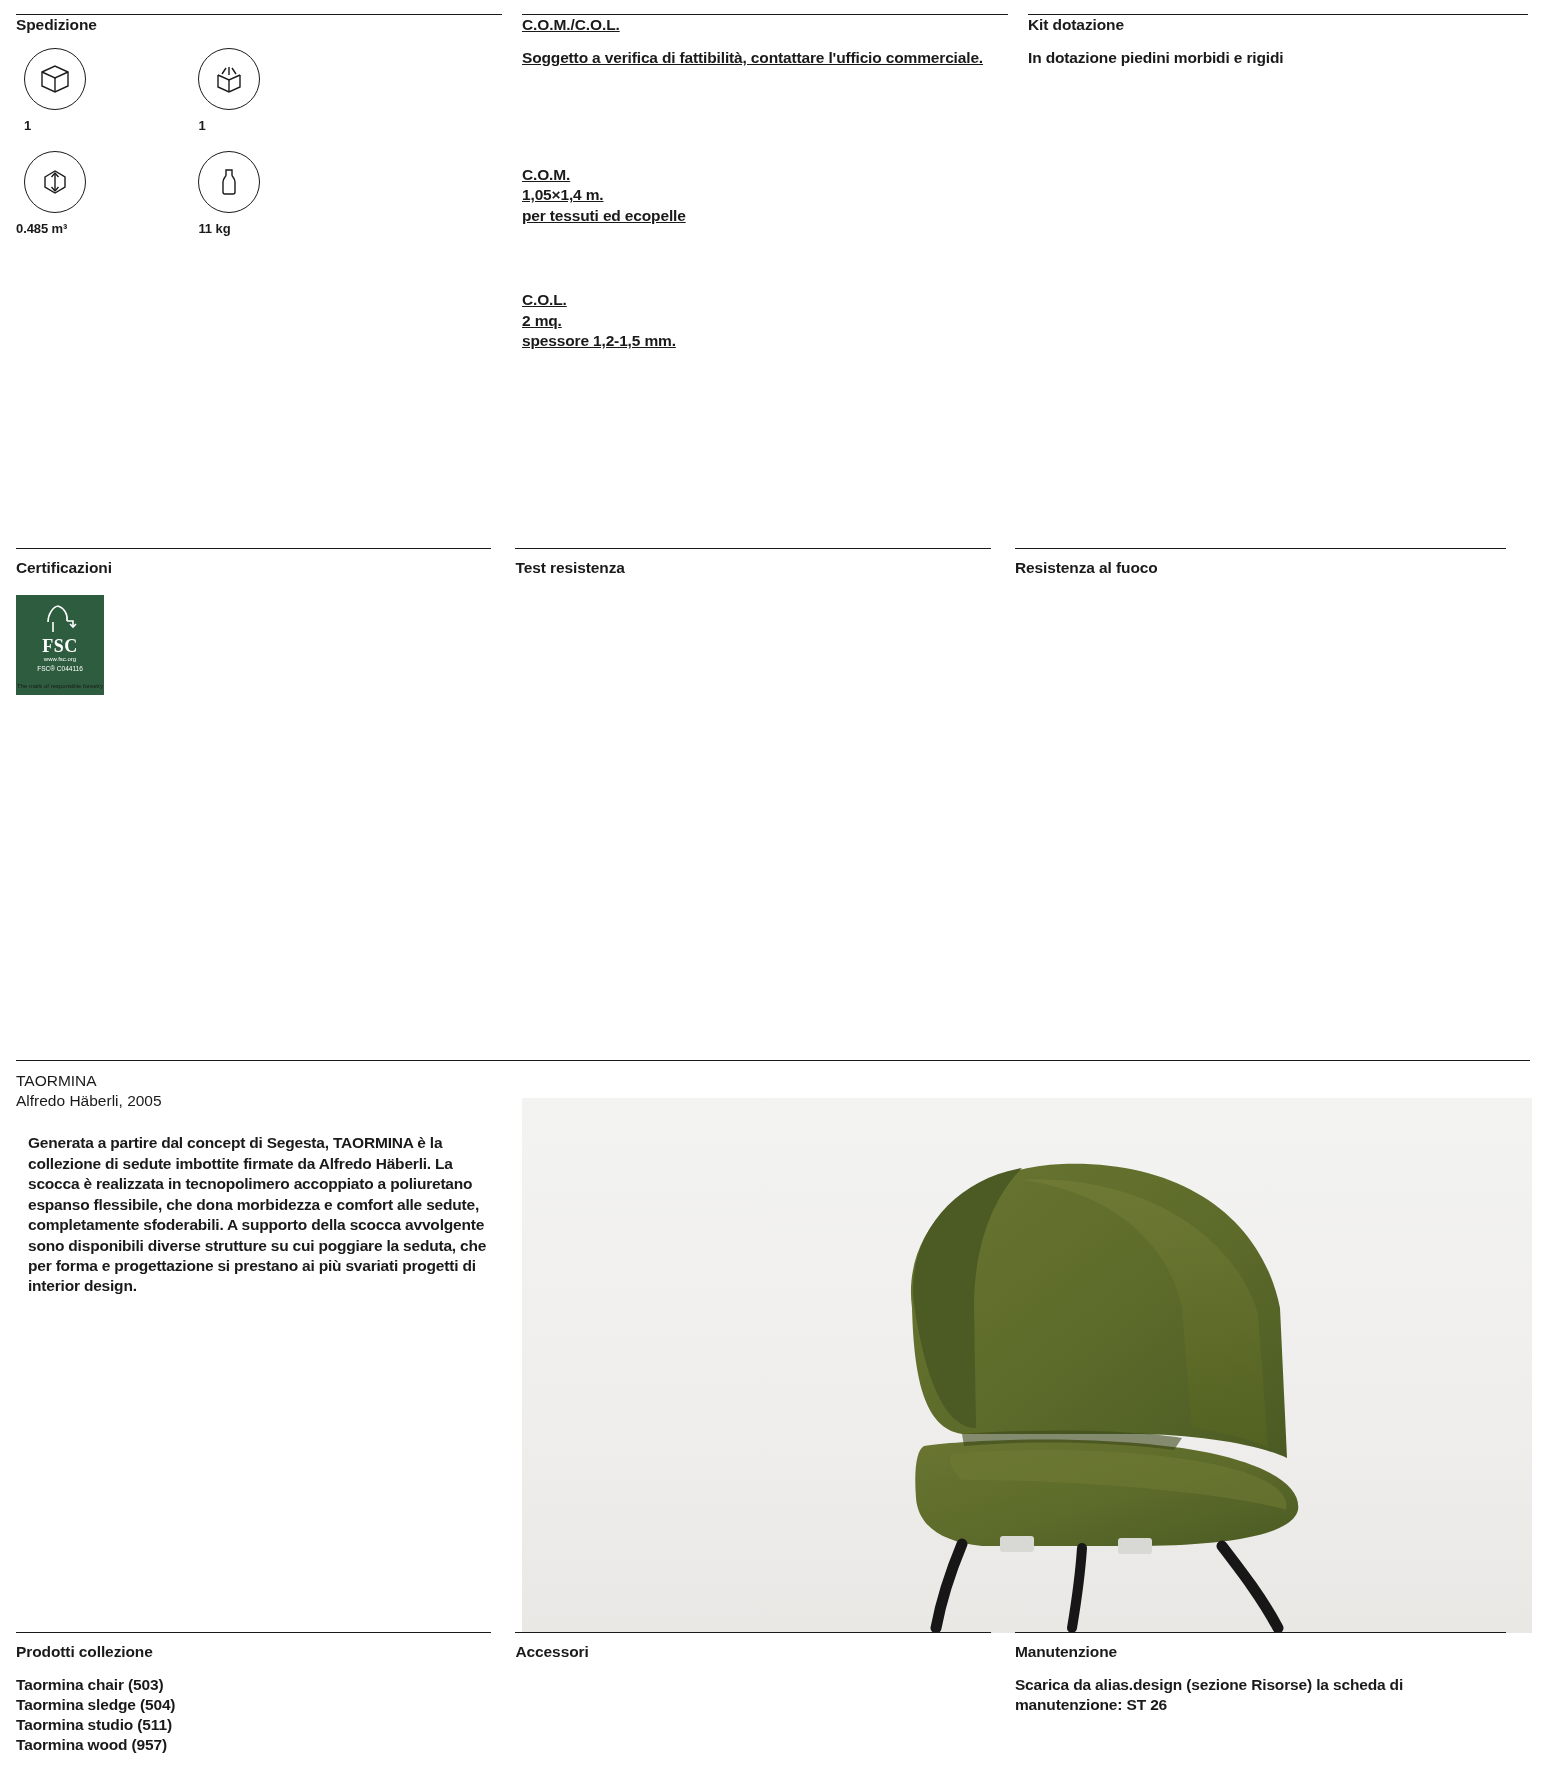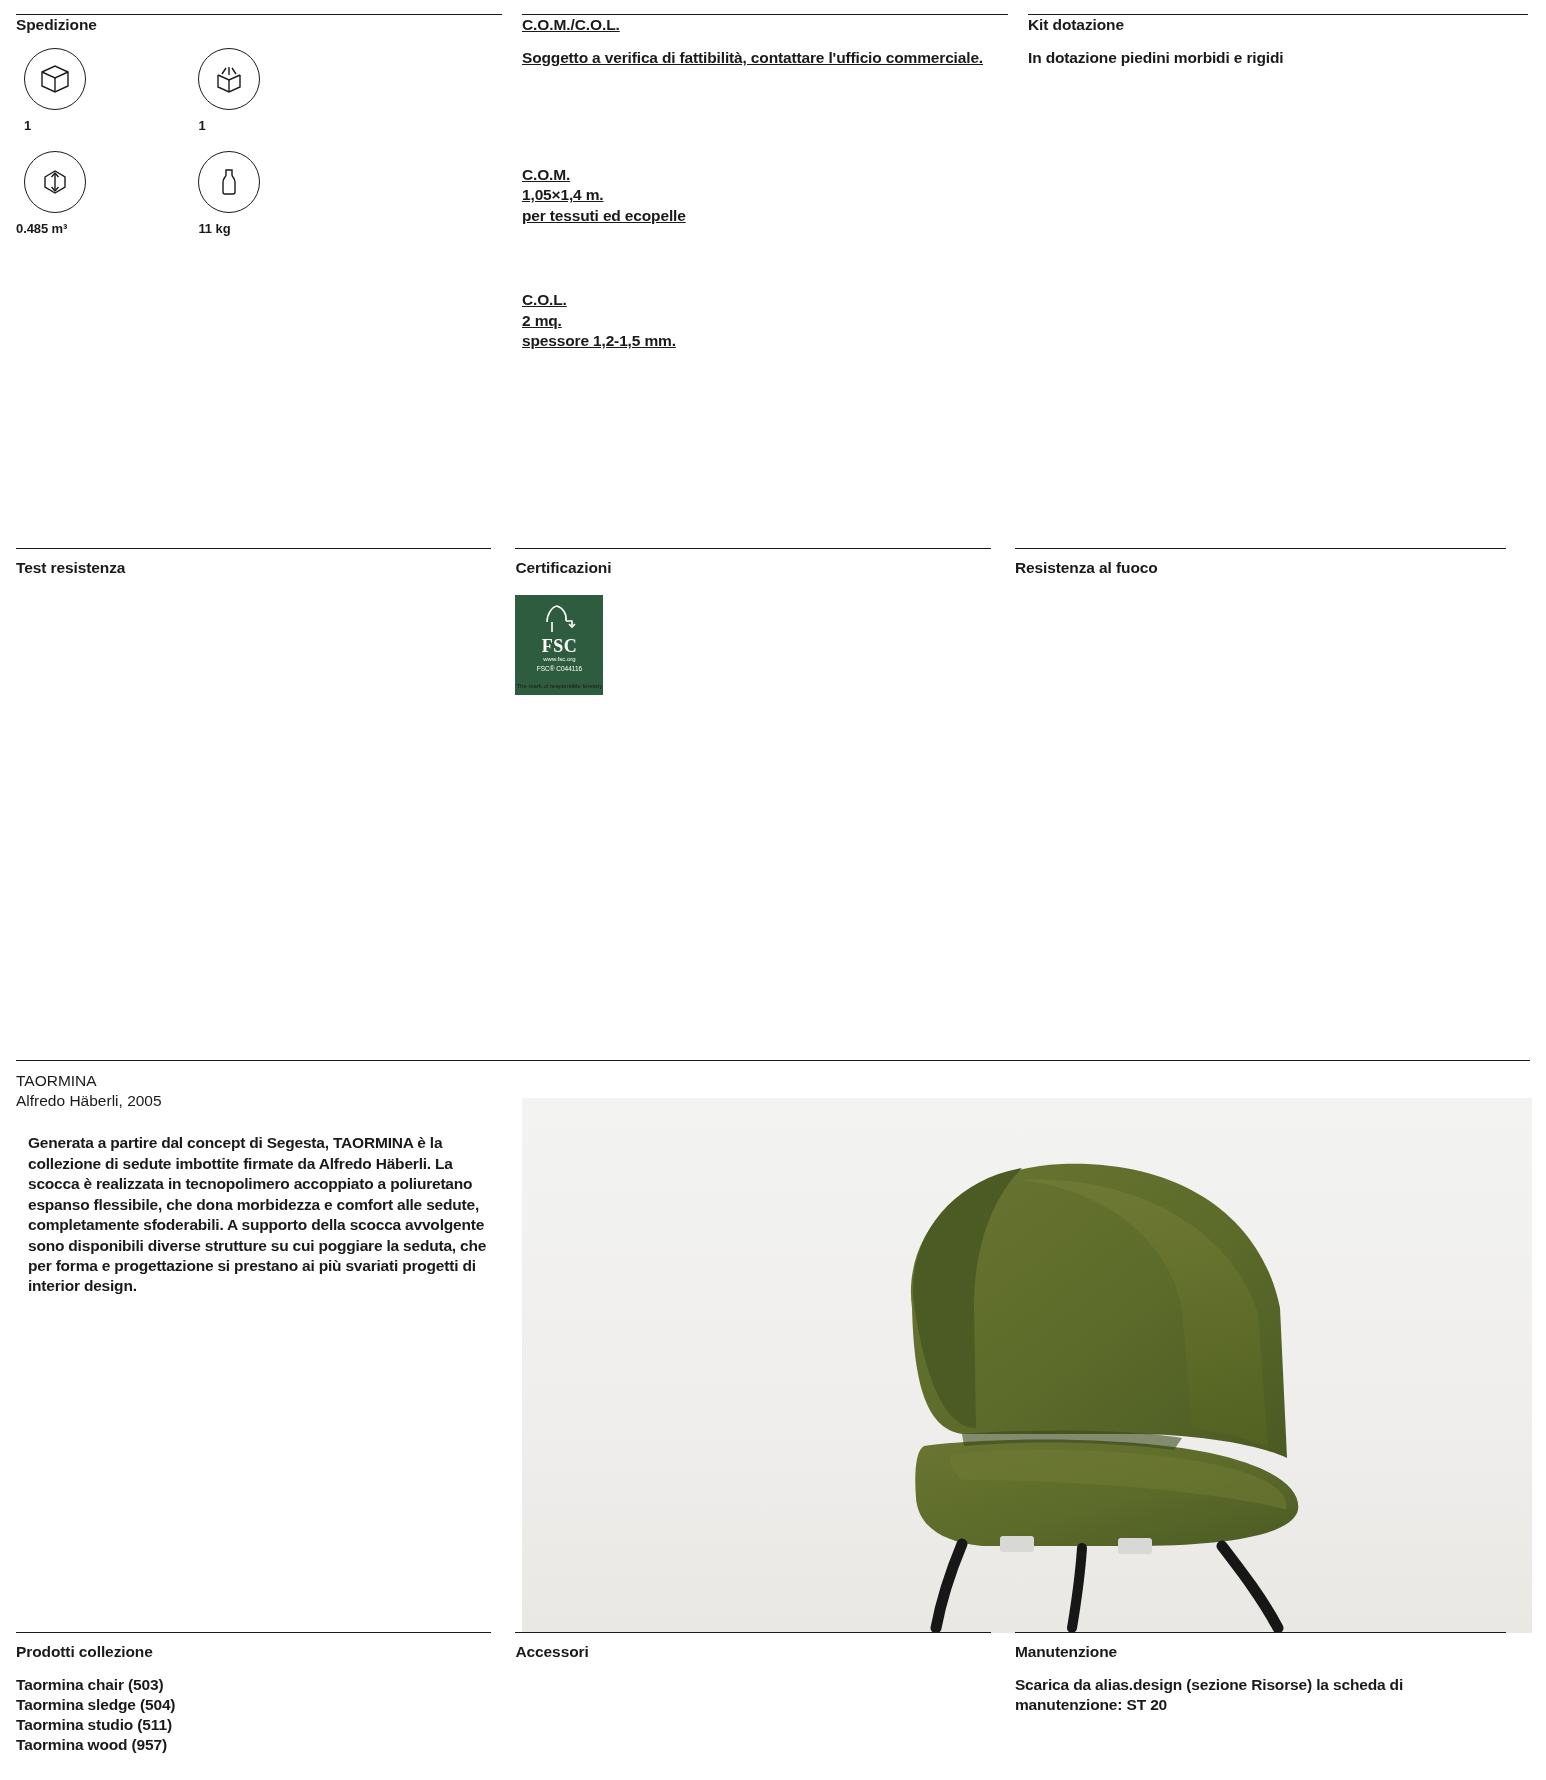--- a/index.html
+++ b/index.html
@@ -284,26 +284,20 @@
 
     <div class="topcol3">
       <div class="rule"></div>
       <div class="sec-title">Kit dotazione</div>
       <p class="body-text">In dotazione piedini morbidi e rigidi</p>
     </div>
 
   </div>
 
   <div class="mid">
-
-    <div class="col col-2">
-      <div class="rule"></div>
-      <div class="sec-title">Test resistenza</div>
-      <p class="body-text"></p>
-    </div>
 
     <div class="col col-1">
       <div class="rule"></div>
       <div class="sec-title">Certificazioni</div>
       <div class="fsc">
         <div class="fsc-tree">
           <svg width="36" height="32" viewBox="0 0 36 32" fill="none" stroke="#ffffff" stroke-width="1.6">
             <path d="M11 29 L11 19"></path>
             <path d="M6 19 C6 11 11 4 16 3"></path>
             <path d="M16 3 C22 5 26 11 25 18"></path>
@@ -312,20 +306,26 @@
           </svg>
         </div>
         <div class="fsc-name">FSC</div>
         <div class="fsc-url">www.fsc.org</div>
         <div class="fsc-code">FSC® C044116</div>
         <div class="fsc-tag">The mark of
 responsible forestry</div>
       </div>
     </div>
 
+    <div class="col col-2">
+      <div class="rule"></div>
+      <div class="sec-title">Test resistenza</div>
+      <p class="body-text"></p>
+    </div>
+
     <div class="col col-3">
       <div class="rule"></div>
       <div class="sec-title">Resistenza al fuoco</div>
     </div>
 
   </div>
 
   <div class="product">
     <div class="product-rule"></div>
     <div class="product-inner">
@@ -384,18 +384,18 @@
 
     <div class="col col-2">
       <div class="rule"></div>
       <div class="sec-title">Accessori</div>
       <p class="footer-list"></p>
     </div>
 
     <div class="col col-3">
       <div class="rule"></div>
       <div class="sec-title">Manutenzione</div>
-      <p class="footer-list">Scarica da alias.design (sezione Risorse) la scheda di manutenzione: ST 20</p>
+      <p class="footer-list">Scarica da alias.design (sezione Risorse) la scheda di manutenzione: ST 26</p>
     </div>
 
   </div>
 
 </div>
 
 </body></html>

